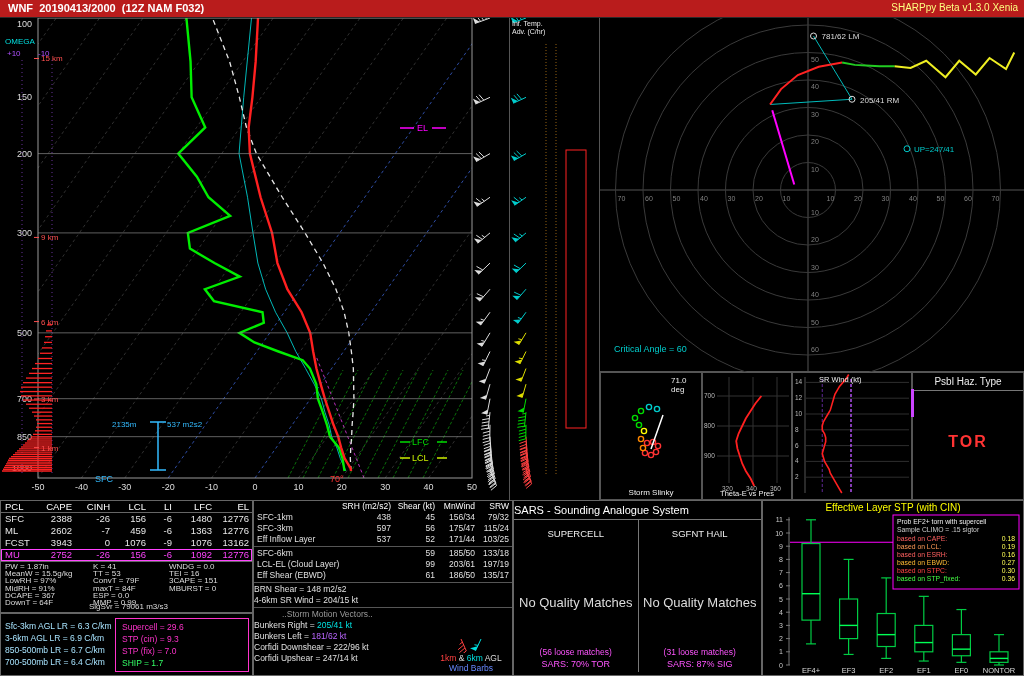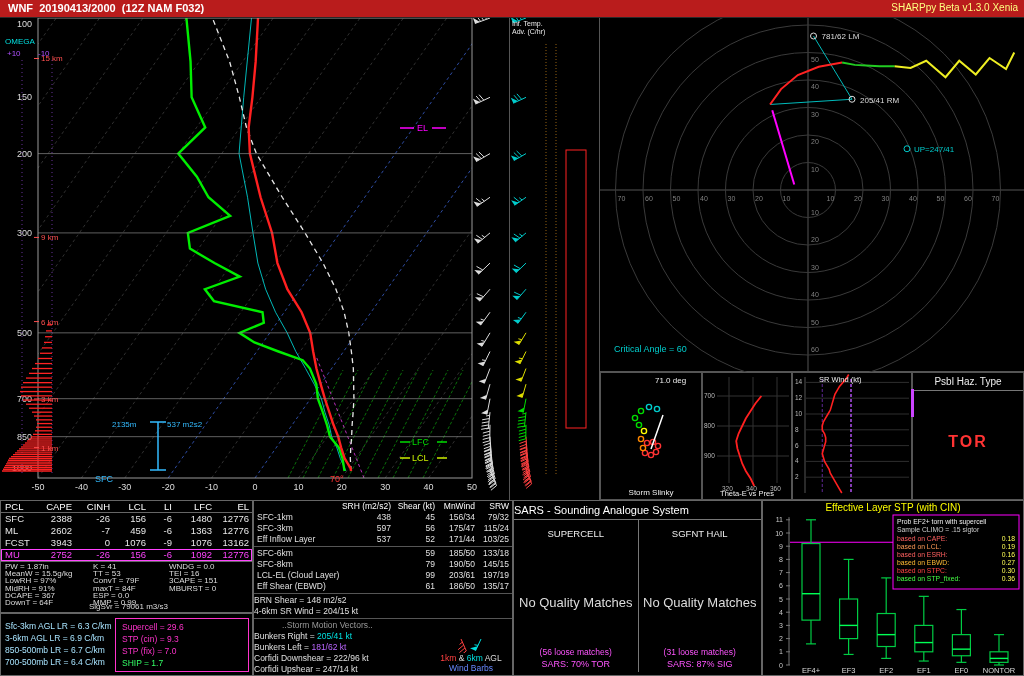--- a/index.html
+++ b/index.html
@@ -11,21 +11,21 @@
 #header{left:0;top:0;width:1024px;height:18px;border-bottom:1px solid #2a2a2a;background:#b91c1c}
 #title{left:8px;top:2px;font-size:11px;font-weight:bold;color:#fff;white-space:pre}
 #version{right:6px;top:2px;font-size:10px;color:#ffff80}
 #skewt-panel{left:0;top:18px;width:510px;height:482px;border-right:1px solid #555}
 #adv-panel{left:510px;top:18px;width:90px;height:482px;border-right:1px solid #555}
 #adv-t1{left:2px;top:2px;font-size:7px;color:#eee}
 #adv-t2{left:2px;top:10px;font-size:7px;color:#eee}
 #adv-svg{position:absolute;left:0;top:0}
 #hodo-panel{left:600px;top:18px;width:424px;height:354px;border-bottom:1px solid #555}
 #slinky-panel{left:600px;top:372px;width:102px;height:128px;border:1px solid #555}
-#slinky-deg{left:54px;top:3px;font-size:8px;color:#eee}
+#slinky-deg{left:70px;top:3px;font-size:8px;color:#eee}
 #slinky-title{left:0;bottom:2px;width:100%;text-align:center;font-size:8px;color:#eee}
 #thetae-panel{left:702px;top:372px;width:90px;height:128px;border:1px solid #555}
 #thetae-title{left:0;bottom:1px;width:100%;text-align:center;font-size:7.5px;color:#eee}
 #srwind-panel{left:792px;top:372px;width:120px;height:128px;border:1px solid #555}
 #srwind-title{left:26px;top:2px;font-size:7.5px;color:#eee}
 #haz-panel{left:912px;top:372px;width:112px;height:128px;border:1px solid #555}
 .haz-title{text-align:center;font-size:10px;color:#eee;border-bottom:1px solid #777;padding:3px 0}
 .haz-value{text-align:center;font-size:16px;font-weight:bold;color:#ff3333;letter-spacing:2px;margin-top:42px}
 .haz-marker{position:absolute;left:-2px;top:16px;width:3px;height:28px;background:#cc44ff}
 #pcl-panel{left:0;top:500px;width:253px;height:61px;border:1px solid #666}
@@ -658,27 +658,20 @@
       </div>
       <div class="kin-hr"></div>
       <div class="kin-row">
         <span>SFC-6km</span>
         <span></span>
         <span>59</span>
         <span>185/50</span>
         <span>133/18</span>
       </div>
       <div class="kin-row">
-        <span>SFC-8km</span>
-        <span></span>
-        <span>79</span>
-        <span>190/50</span>
-        <span>145/15</span>
-      </div>
-      <div class="kin-row">
         <span>LCL-EL (Cloud Layer)</span>
         <span></span>
         <span>99</span>
         <span>203/61</span>
         <span>197/19</span>
       </div>
       <div class="kin-row">
         <span>Eff Shear (EBWD)</span>
         <span></span>
         <span>61</span>

